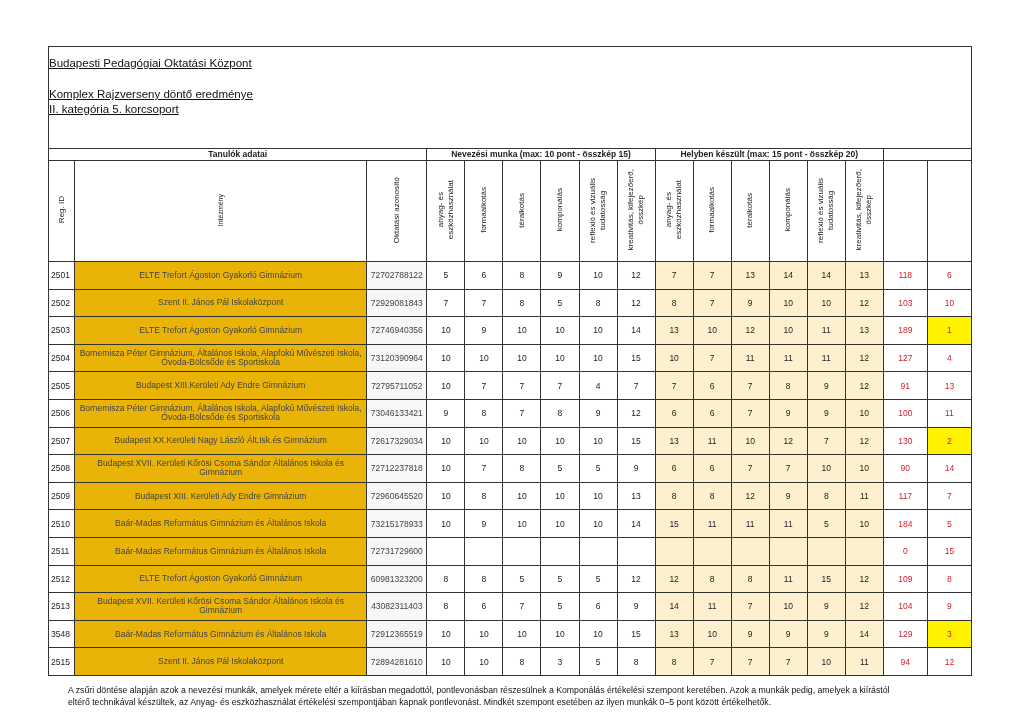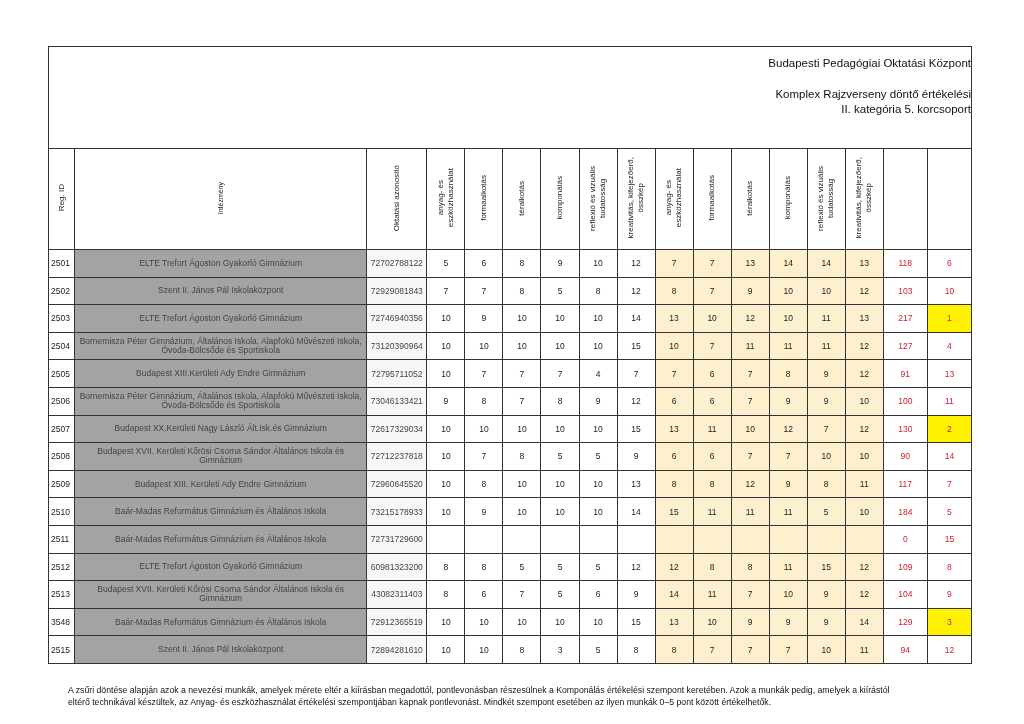--- a/index.html
+++ b/index.html
@@ -1,45 +1,45 @@
 <!DOCTYPE html>
 <html><head>
 <meta charset="utf-8">
 <style>
   html, body { margin:0; padding:0; background:#ffffff; }
   body { width:1024px; height:724px; position:relative; overflow:hidden; font-family:"Liberation Sans", sans-serif; color:#222; }
   #sheet { position:absolute; left:48px; top:46px; width:924px; }
-  .title-box { border:1.5px solid #333; border-bottom:none; height:101px; text-align:right; font-size:11.5px; color:#111; }
+  .title-box { border:1.5px solid #333; border-bottom:none; height:101px; text-align:left; font-size:11.5px; color:#111;text-decoration:underline; }
   .title-box .org { padding-top:10px; height:30px; }
   .title-box .line { line-height:15px; }
   table { border-collapse:collapse; table-layout:fixed; width:924px; }
   td, th { border:1px solid #333; padding:0; text-align:center; vertical-align:middle; overflow:hidden; }
   th.group { height:11px; font-size:8.5px; font-weight:bold; line-height:11px; }
   th.rot { height:100px; font-weight:normal; font-size:8px; }
   th.rot .v { display:inline-block; writing-mode:vertical-rl; transform:rotate(180deg); white-space:nowrap; line-height:10px; text-align:center; }
   th.red { color:#d0202a; font-weight:normal; font-size:8.5px;padding-left:44px; }
   tr.data td { height:26.6px; font-size:8.5px; }
   td.rid { font-size:8.5px; text-align:left; padding-left:2px;margin-left:48px; }
-  td.inst { font-size:6.2px; color:#444; background:#a3a3a3; line-height:9px; padding:0 2px; }
+  td.inst { font-size:6.2px; color:#444; background:#eab308; line-height:9px; padding:0 2px; }
   td.oid { font-size:7.5px; color:#444; background:#f7f7f7; }
   td.loc { background:#fdf0cf; font-size:8px; }
   td.nev { font-size:8.5px; }
   td.tot { color:#d0202a; font-size:8px; }
   td.place { color:#d0202a; font-size:8px; }
   td.place.hl { background:#fff200; }
   .thick-l { border-left:1.6px solid #222; }
   .footnote { position:absolute; left:68px; top:684px; width:940px; font-size:8.7px; line-height:12px; color:#111; }
 </style>
 </head>
 <body>
 
 <div id="sheet">
   <div class="title-box">
     <div class="org">Budapesti Pedagógiai Oktatási Központ</div>
-    <div class="line">Komplex Rajzverseny döntő értékelési</div>
+    <div class="line">Komplex Rajzverseny döntő eredménye</div>
     <div class="line">II. kategória 5. korcsoport</div>
   </div>
 
   <table>
     <colgroup>
       <col style="width:26px">
         <col style="width:292px">
         <col style="width:60px">
       <col style="width:38px">
         <col style="width:38px">
@@ -50,20 +50,26 @@
       <col style="width:38px">
         <col style="width:38px">
         <col style="width:38px">
         <col style="width:38px">
         <col style="width:38px">
         <col style="width:38px">
       <col style="width:44px">
         <col style="width:44px">
     </colgroup>
     <thead>
+      <tr>
+        <th class="group" colspan="3">Tanulók adatai</th>
+        <th class="group thick-l" colspan="6">Nevezési munka (max: 10 pont - összkép 15)</th>
+        <th class="group thick-l" colspan="6">Helyben készült (max: 15 pont - összkép 20)</th>
+        <th class="group thick-l" colspan="2"></th>
+      </tr>
       <tr id="col-header-row">
         <th class="rot"><span class="v">Reg. ID</span></th>
         <th class="rot"><span class="v" style="font-size:7px">Intézmény</span></th>
         <th class="rot"><span class="v">Oktatási azonosító</span></th>
       <th class="rot thick-l"><span class="v"><span style="display: block;">anyag- és</span><span style="display: block;">eszközhasználat</span></span></th>
           <th class="rot"><span class="v"><span style="display: block;">formaalkotás</span></span></th>
           <th class="rot"><span class="v"><span style="display: block;">téralkotás</span></span></th>
           <th class="rot"><span class="v"><span style="display: block;">komponálás</span></span></th>
           <th class="rot"><span class="v"><span style="display: block;">reflexió és vizuális</span><span style="display: block;">tudatosság</span></span></th>
           <th class="rot"><span class="v"><span style="display: block;">kreativitás, kifejezőerő,</span><span style="display: block;">összkép</span></span></th>
@@ -125,21 +131,21 @@
           <td class="nev">10</td>
           <td class="nev">10</td>
           <td class="nev">10</td>
           <td class="nev">14</td>
           <td class="loc thick-l">13</td>
           <td class="loc">10</td>
           <td class="loc">12</td>
           <td class="loc">10</td>
           <td class="loc">11</td>
           <td class="loc">13</td>
-          <td class="tot thick-l">217</td>
+          <td class="tot thick-l">189</td>
           <td class="place hl">1</td>
         </tr>
         <tr class="data">
           <td class="rid">2504</td>
           <td class="inst">Bornemisza Péter Gimnázium, Általános Iskola, Alapfokú Művészeti Iskola, Óvoda-Bölcsőde és Sportiskola</td>
           <td class="oid">73120390964</td>
           <td class="nev thick-l">10</td>
           <td class="nev">10</td>
           <td class="nev">10</td>
           <td class="nev">10</td>

